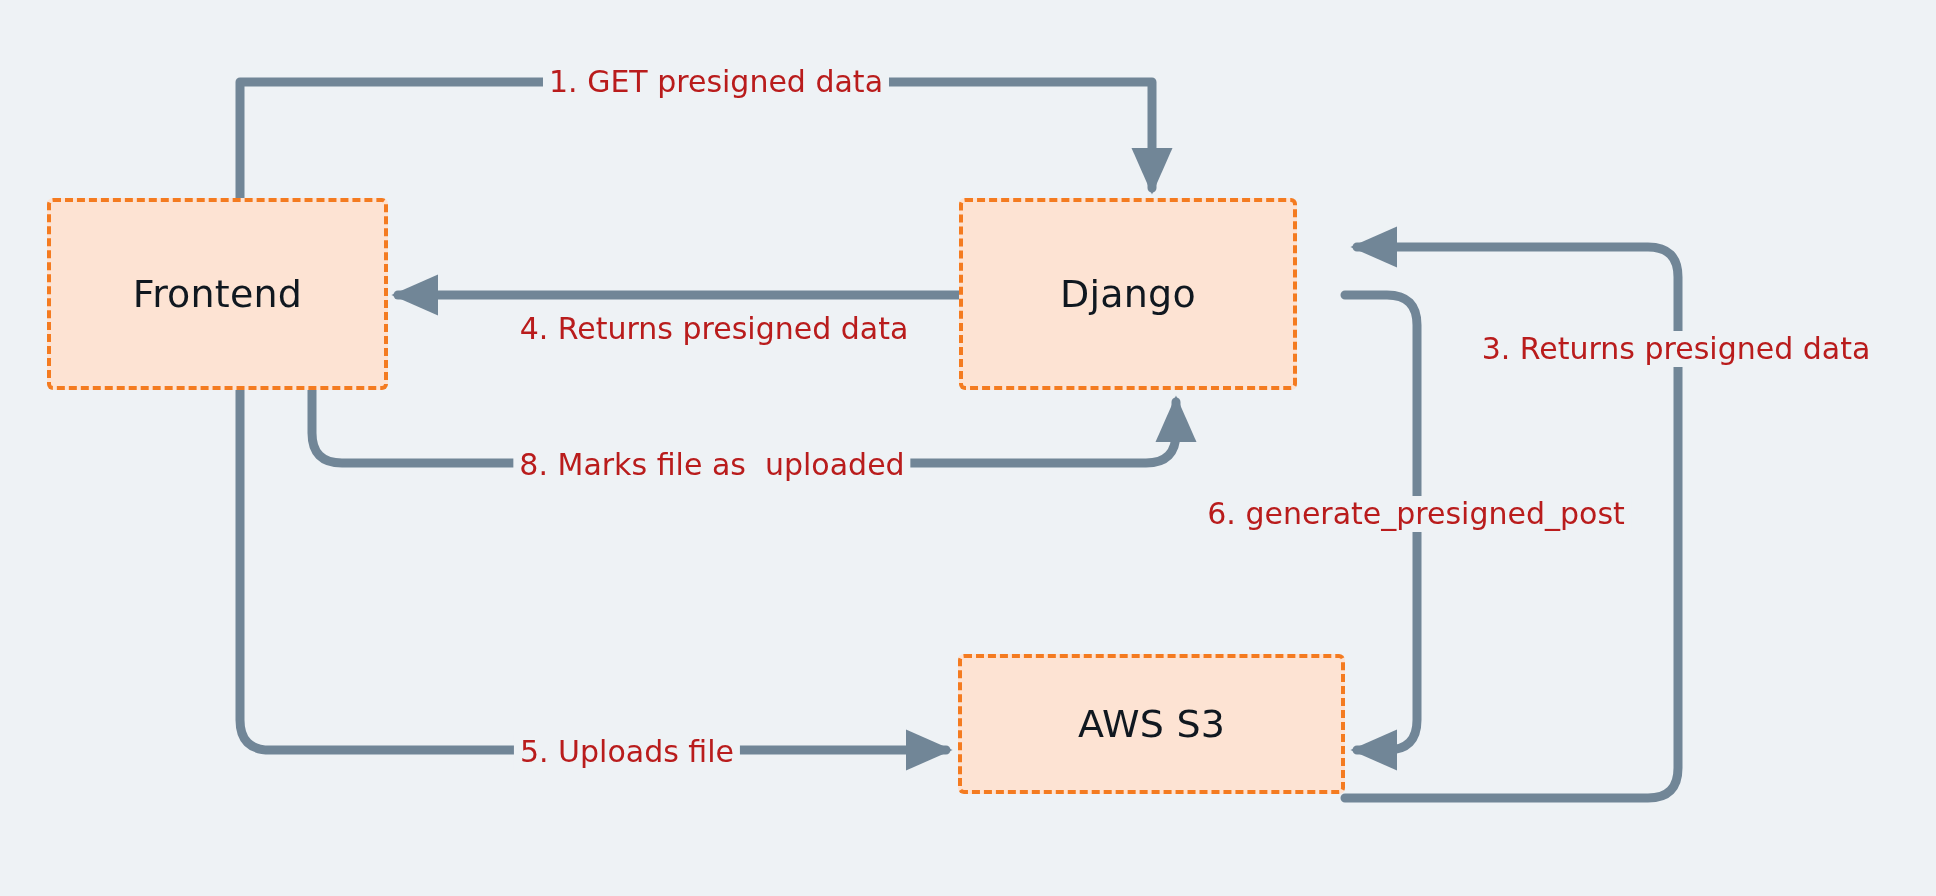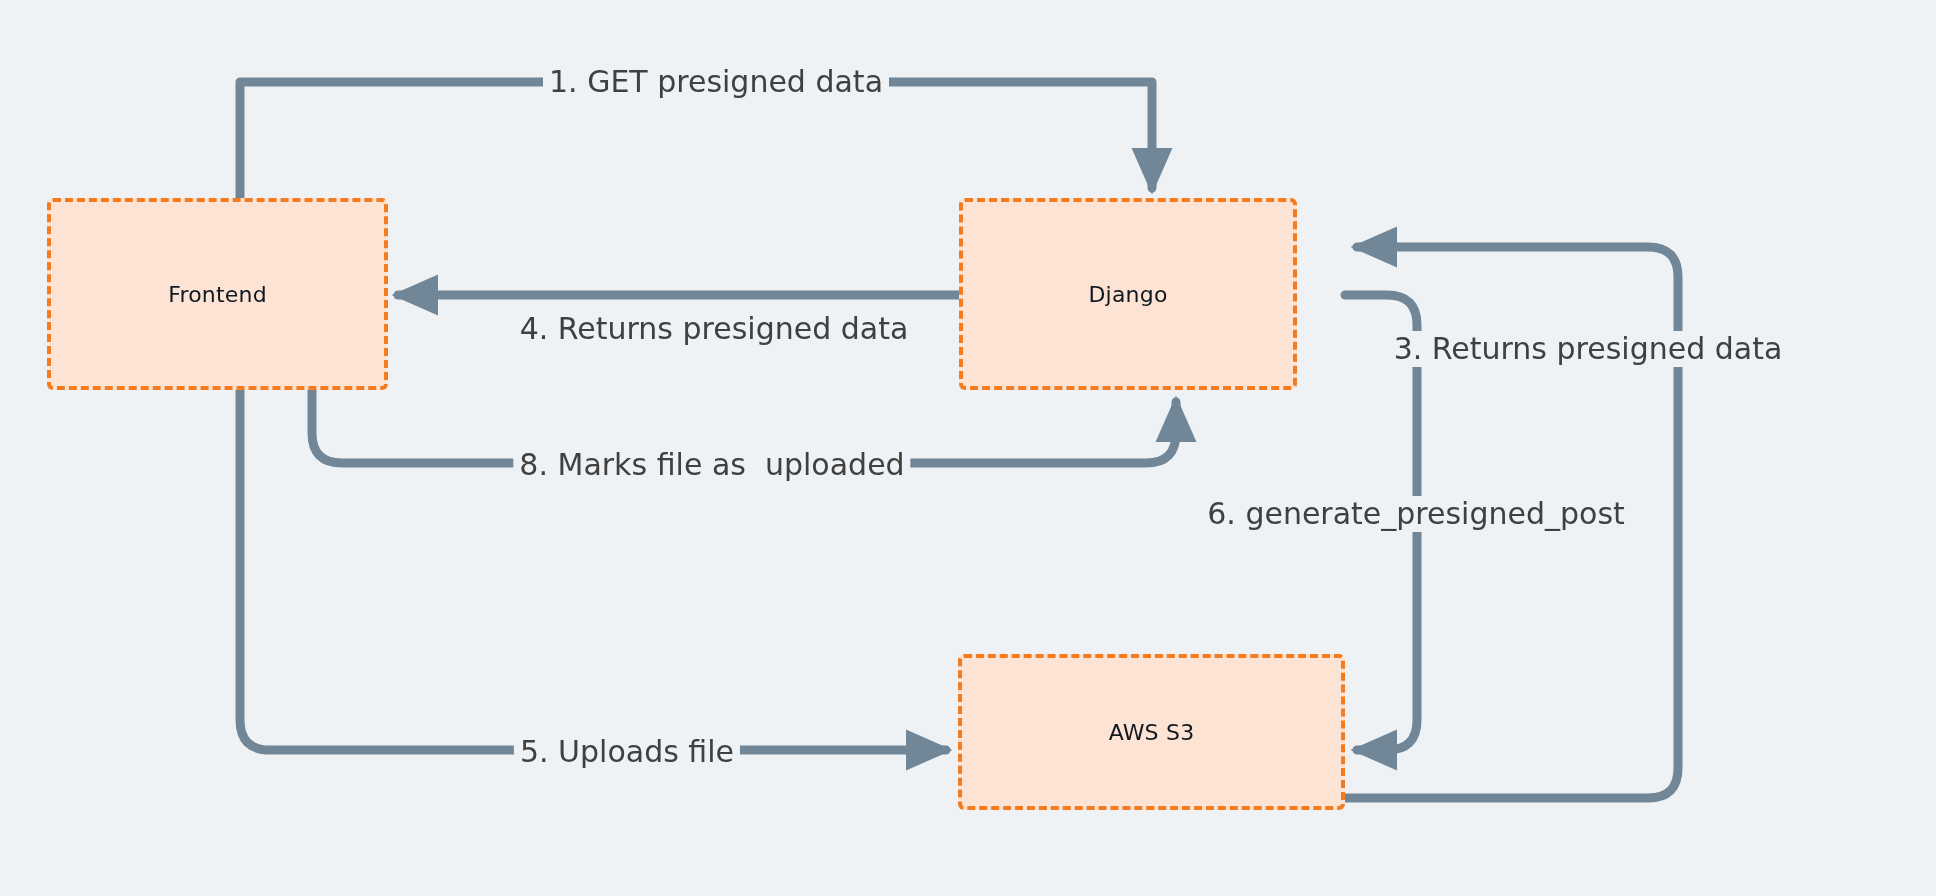--- a/index.html
+++ b/index.html
@@ -31,43 +31,43 @@
     position: absolute;
     box-sizing: border-box;
     background: #fde3d3;
     border: 4px dashed #f47b20;
     border-radius: 6px;
     display: flex;
     align-items: center;
     justify-content: center;
   }
   .node-label {
-    font-size: 22px;
+    font-size: 38px;
     color: #101820;
     letter-spacing: 0.2px;
     white-space: pre;
   }
   .edge-label {
     position: absolute;
     font-size: 30px;
-    color: #404040;
+    color: #b91c1c;
     white-space: pre;
     background: #eef2f5;
     padding: 0 6px;
     line-height: 36px;
     transform: translate(-50%, -50%);
   }
   
   #node-frontend { left: 47px;  top: 198px; width: 341px; height: 192px; }
   #node-django   { left: 959px; top: 198px; width: 338px; height: 192px; }
-  #node-awss3    { left: 958px; top: 654px; width: 387px; height: 156px; }
+  #node-awss3    { left: 958px; top: 654px; width: 387px; height: 140px; }
   
   #label-1 { left: 716px;  top: 82px;  }
   #label-4 { left: 714px;  top: 297px; margin-top: 32px; }
-  #label-3 { left: 1588px; top: 349px; }
+  #label-3 { left: 1676px; top: 349px; }
   #label-2 { left: 1416px; top: 514px; }
   #label-6 { left: 712px;  top: 465px; }
   #label-5 { left: 627px;  top: 752px; }
 </style>
 </head>
 <body>
 
 <div id="diagram-root">
 
   <svg id="edge-layer" viewBox="0 0 1936 896" width="1936" height="896" xmlns="http://www.w3.org/2000/svg">

